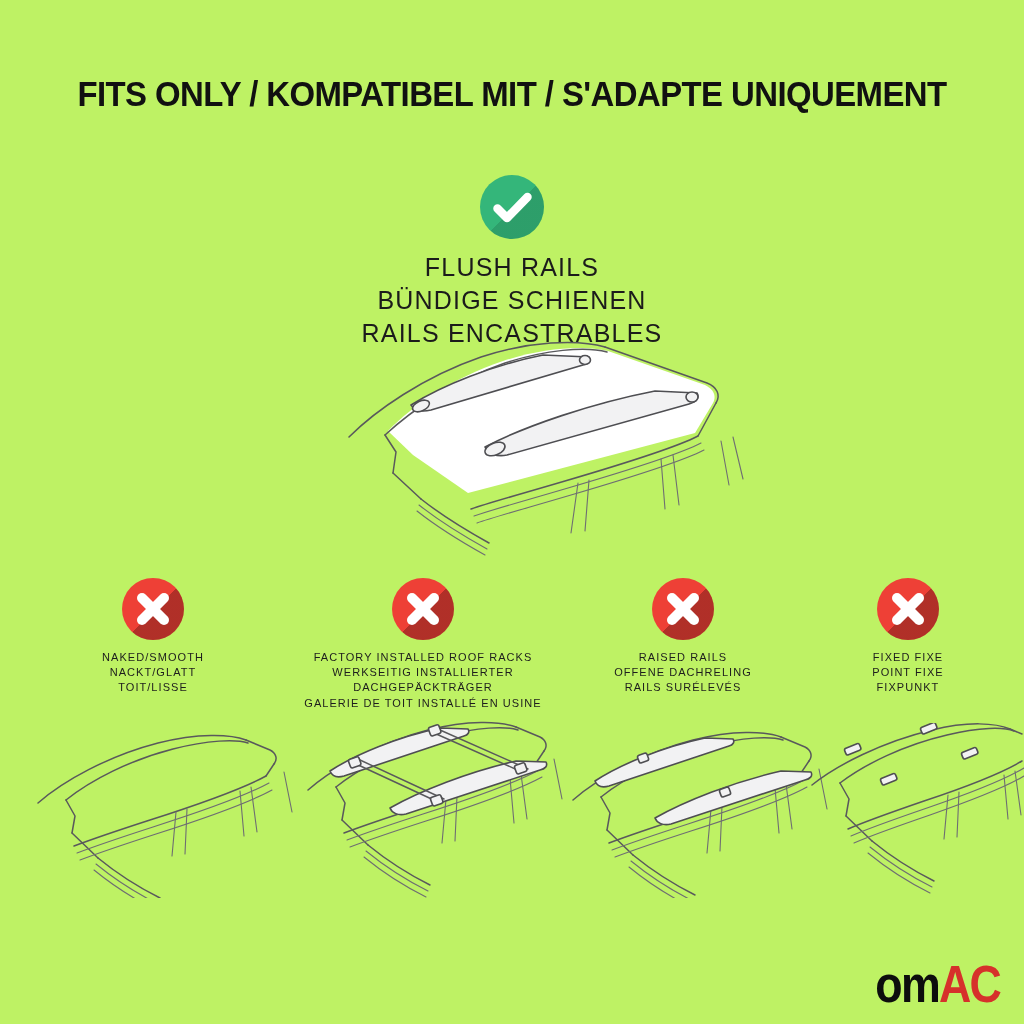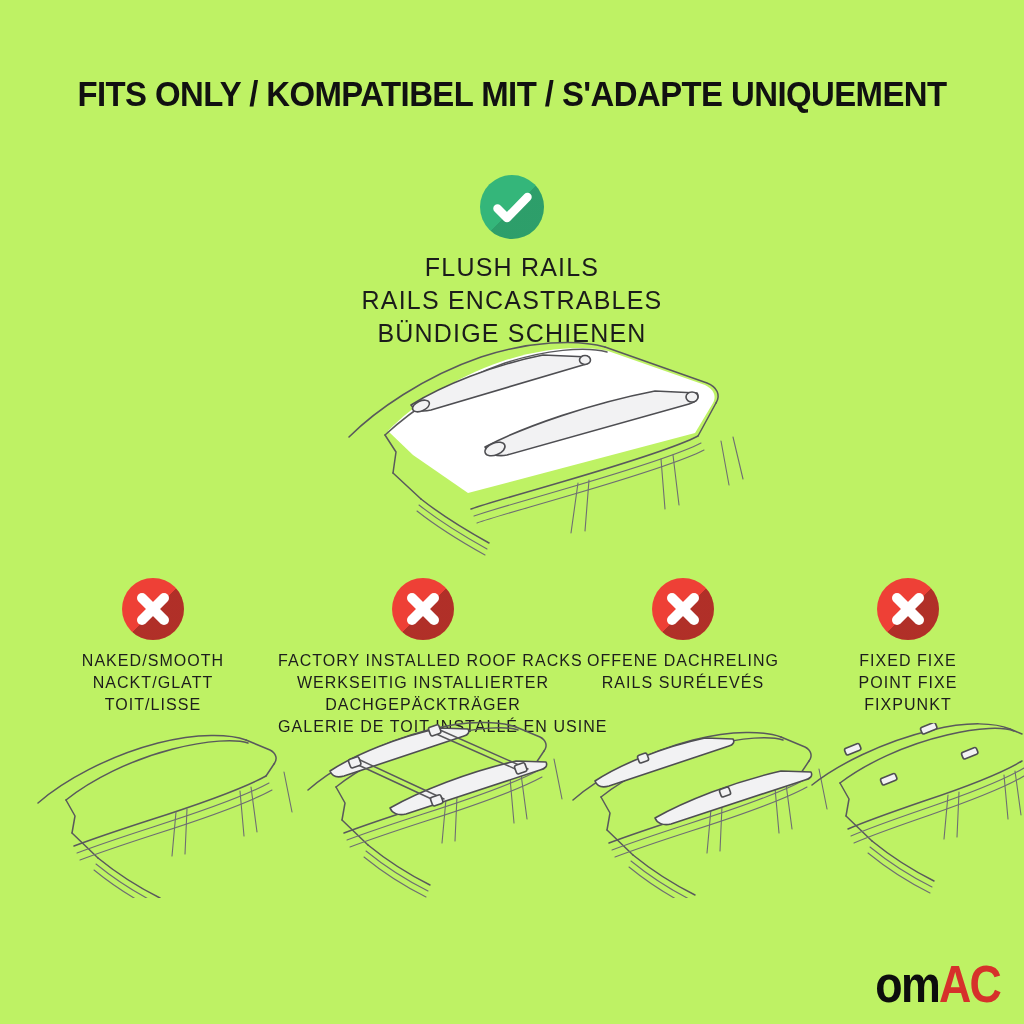--- a/index.html
+++ b/index.html
@@ -99,21 +99,21 @@
     position: absolute;
     top: 0;
     text-align: center;
   }
   .cell-badge-wrap { width: 100%; }
   .cell .badge { width: 62px; height: 62px; }
 
   .cell-labels {
     margin-top: 10px;
     color: #1d1d1d;
-    font-size: 16px;
+    font-size: 11px;
     font-weight: 400;
     letter-spacing: 1.05px;
     line-height: 1.38;
   }
   .cell-labels div { white-space: nowrap; }
 
   .cell-art {
     position: absolute;
     left: 0;
     width: 100%;
@@ -164,22 +164,22 @@
 
     <div class="badge green">
       <div class="shade"></div>
       <svg viewBox="0 0 64 64" aria-hidden="true">
         <path d="M17.5 33.5 L27 43 L47.5 22" fill="none" stroke="#ffffff" stroke-width="8.5" stroke-linecap="round" stroke-linejoin="round"></path>
       </svg>
     </div>
 
     <div class="fits-labels">
       <div>FLUSH RAILS</div>
+      <div>BÜNDIGE SCHIENEN</div>
       <div>RAILS ENCASTRABLES</div>
-      <div>BÜNDIGE SCHIENEN</div>
     </div>
   </div>
 
   <div class="hero-art">
     <svg viewBox="0 0 470 245" aria-hidden="true">
 
       <path class="roof-fill" d="M95 98 C120 72 160 45 210 28 C250 15 290 12 315 18
                L412 52 C420 56 424 62 420 70 L402 100 L175 160 L120 122 Z"></path>
 
       <path class="stroke" d="M56 104 C82 78 130 44 188 24 C236 8 285 6 312 14"></path>
@@ -323,20 +323,21 @@
           <div class="shade"></div>
           <svg viewBox="0 0 62 62" aria-hidden="true">
             <g stroke="#ffffff" stroke-width="10" stroke-linecap="round">
               <line x1="20" y1="20" x2="42" y2="42"></line>
               <line x1="42" y1="20" x2="20" y2="42"></line>
             </g>
           </svg>
         </div>
       </div>
       <div class="cell-labels">
+        <div>RAISED RAILS</div>
         <div>OFFENE DACHRELING</div>
         <div>RAILS SURÉLEVÉS</div>
       </div>
       <div class="cell-art" style="top:150px; left:-35px; width:300px">
         <svg width="300" height="170" viewBox="0 0 300 170" aria-hidden="true">
           <path class="stroke" d="M40 72 C65 50 110 25 160 12 C200 2 232 3 248 9"></path>
           <path class="stroke" d="M248 9 L272 19 C278 22 280 28 276 33"></path>
           <path class="stroke" d="M276 33 L268 45"></path>
           <path class="stroke" d="M68 69 C93 49 132 29 175 18 C210 9 238 8 250 12"></path>
           <path class="stroke" d="M68 69 L77 85 L74 102"></path>

